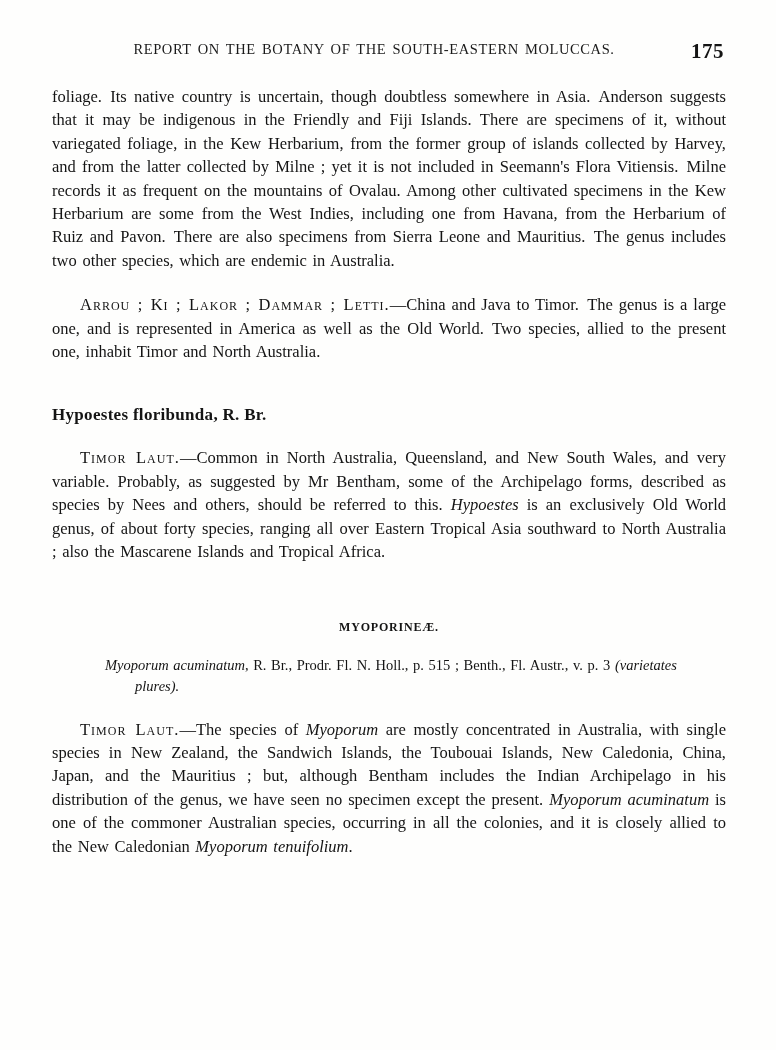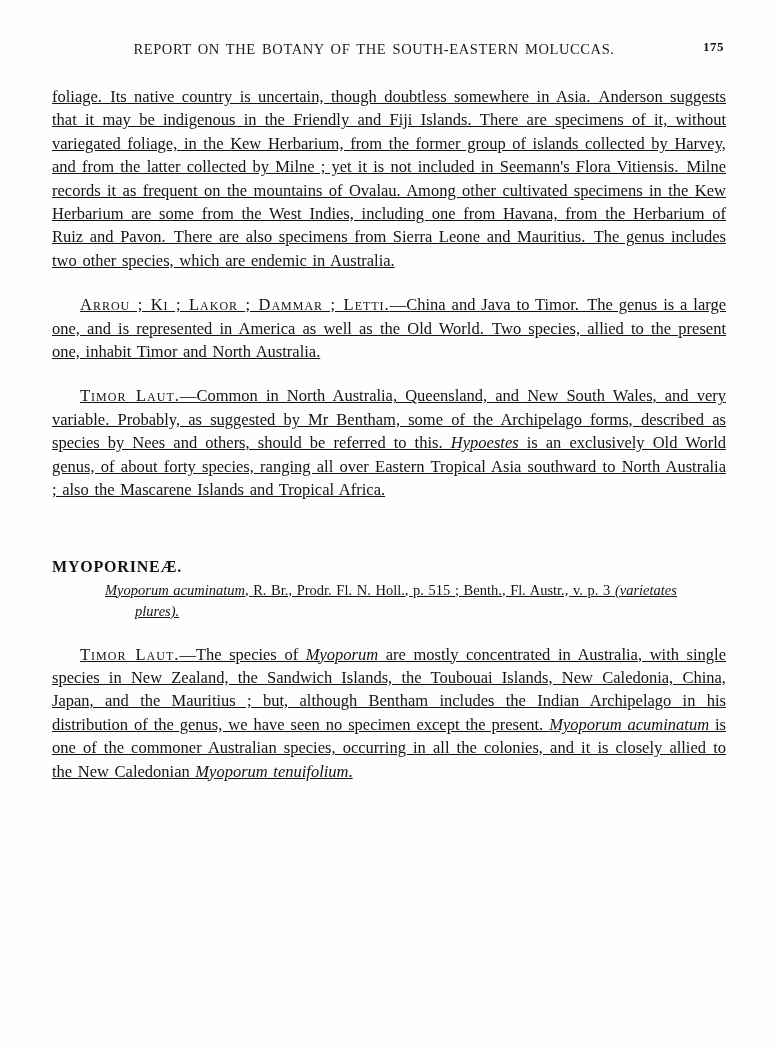--- a/index.html
+++ b/index.html
@@ -29,31 +29,31 @@
     letter-spacing: 0.6px;
     word-spacing: 2px;
     white-space: nowrap;
     padding-right: 30px;
     color: #1a1a1a;
   }
   .running-head .pagenum {
     position: absolute;
     right: 2px;
     top: -2px;
-    font-size: 13px;
+    font-size: 21px;
     font-weight: bold;
     letter-spacing: 0.5px;
   }
   .body-text {
     font-size: 16.5px;
     line-height: 23.4px;
     text-align: justify;
     word-spacing: 1.5px;
   }
-  p { margin: 0; text-decoration: underline; }
+  p { margin: 0; }
   .para-indent { text-indent: 28px; }
   .species-heading {
     font-size: 17px;
     font-weight: bold;
     letter-spacing: 0.3px;
     margin-top: 30px;
     margin-bottom: 9px;
   }
   .citation-block {
     font-size: 14.5px;
@@ -67,44 +67,46 @@
   }
   .citation-line { margin: 0; }
   .after-citations { margin-top: 21px; }
   .ital { font-style: italic; }
   .smallcaps {
     font-variant: small-caps;
     letter-spacing: 1px;
     word-spacing: 2px;
   }
   .section-heading {
-    font-size: 16px;
+    text-align: center;
+    font-size: 12px;
     font-weight: bold;
     letter-spacing: 0.8px;
     margin-top: 56px;
-    margin-bottom: 4px;
+    margin-bottom: 20px;
   }
   .species-heading.tight-top { margin-top: 0; }
 </style>
 </head>
 <body>
 
 <div class="page">
 
   <div class="running-head">
     <div class="title">REPORT ON THE BOTANY OF THE SOUTH-EASTERN MOLUCCAS.</div>
     <div class="pagenum">175</div>
   </div>
 
   <p class="body-text">foliage. Its native country is uncertain, though doubtless somewhere in Asia. Anderson suggests that it may be indigenous in the Friendly and Fiji Islands. There are specimens of it, without variegated foliage, in the Kew Herbarium, from the former group of islands collected by Harvey, and from the latter collected by Milne ; yet it is not included in Seemann's Flora Vitiensis. Milne records it as frequent on the mountains of Ovalau. Among other cultivated specimens in the Kew Herbarium are some from the West Indies, including one from Havana, from the Herbarium of Ruiz and Pavon. There are also specimens from Sierra Leone and Mauritius. The genus includes two other species, which are endemic in Australia.</p>
 
 
 
   <p class="body-text para-indent after-citations"><span class="smallcaps">Arrou ; Ki ; Lakor ; Dammar ; Letti.</span><span>—China and Java to Timor. The genus is a large one, and is represented in America as well as the Old World. Two species, allied to the present one, inhabit Timor and North Australia.</span></p>
 
+  <div class="species-heading" style="margin-top:42px">Hypoestes floribunda, R. Br.</div>
 
 
   <p class="body-text para-indent after-citations"><span class="smallcaps">Timor Laut.</span><span>—Common in North Australia, Queensland, and New South Wales, and very variable. Probably, as suggested by Mr Bentham, some of the Archipelago forms, described as species by Nees and others, should be referred to this. </span><span class="ital">Hypoestes</span><span> is an exclusively Old World genus, of about forty species, ranging all over Eastern Tropical Asia southward to North Australia ; also the Mascarene Islands and Tropical Africa.</span></p>
 
   <div class="section-heading">MYOPORINEÆ.</div>
 
 
   <div class="citation-block">
     <p class="citation-line"><span class="ital">Myoporum acuminatum</span><span>, R. Br., Prodr. Fl. N. Holl., p. 515 ; Benth., Fl. Austr., v. p. 3 </span><span class="ital">(varietates plures).</span></p>
   </div>

